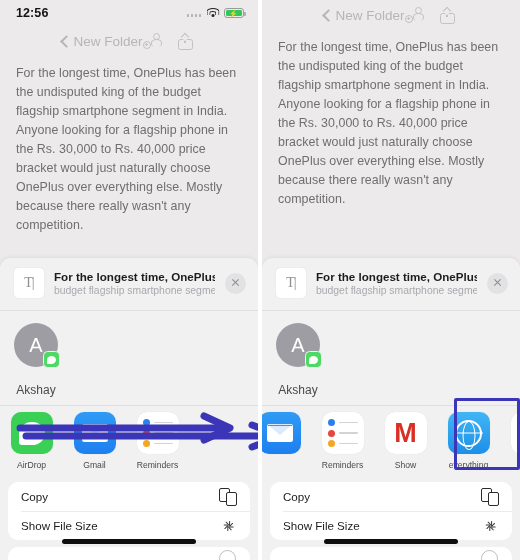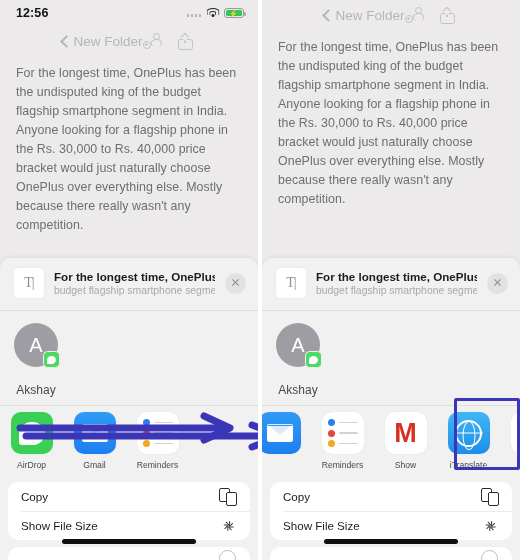--- a/index.html
+++ b/index.html
@@ -471,21 +471,21 @@
         <div class="app">
           <div class="app-ico ic-gmail">
               <div class="m">M</div>
             </div>
           <div class="app-name">Show</div>
         </div>
         <div class="app">
           <div class="app-ico ic-translate">
               <div class="globe"></div>
             </div>
-          <div class="app-name">iTranslate</div>
+          <div class="app-name">everything</div>
         </div>
         <div class="app">
           <div class="app-ico ic-more">
               <i></i>
             </div>
 
         </div>
         <div class="hl-box" style="left:192px; top:-8px; width:66px; height:72px;"></div>
       </div>
 

